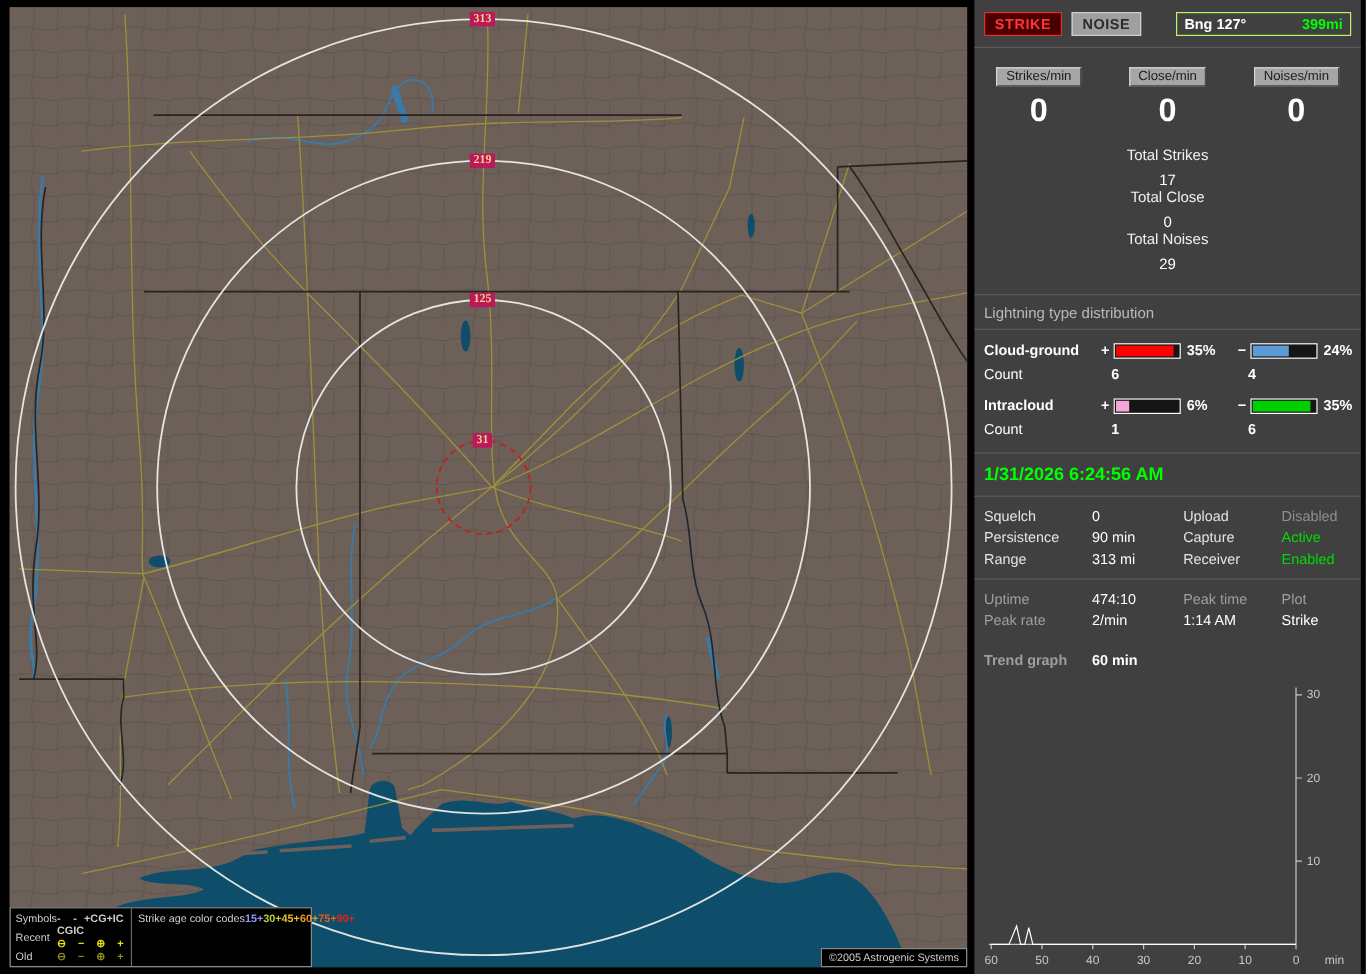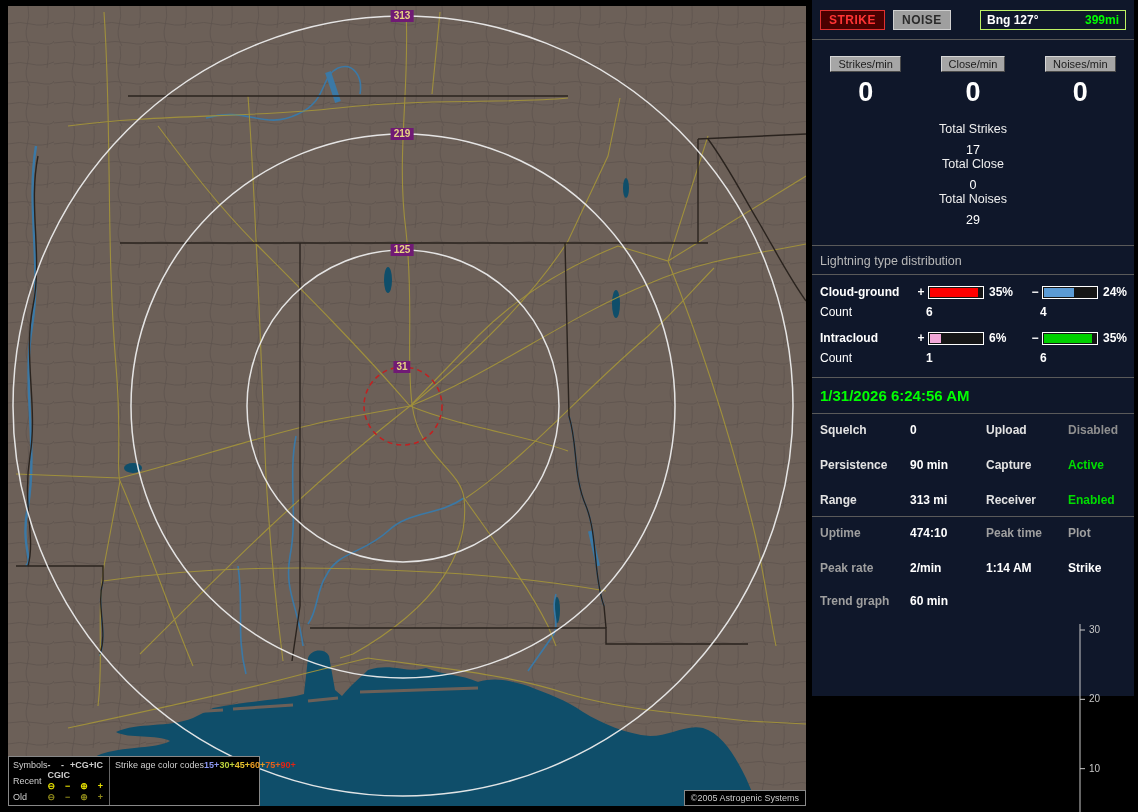--- a/index.html
+++ b/index.html
@@ -5,42 +5,42 @@
   html,body{margin:0;padding:0;}
   body{
     width:1138px;height:812px;background:#000;position:relative;overflow:hidden;
     font-family:"Liberation Sans",sans-serif;color:#fff;
   }
   
   #map-area{position:absolute;left:8px;top:6px;width:798px;height:800px;background:#6c6058;}
   #map-area svg{position:absolute;left:0;top:0;}
   .ring-label{
     position:absolute;transform:translate(-50%,-50%);
-    background:#701a75;color:#e8d584;font-size:10px;font-weight:bold;
-    line-height:12px;padding:0 3px;white-space:nowrap;
+    background:#be185d;color:#e8d584;font-size:10px;font-weight:bold;
+    line-height:12px;padding:0 3px;white-space:nowrap;font-family:Liberation Serif, serif;
   }
   #copyright{
     position:absolute;right:0;bottom:0;background:#000;border:1px solid #888;
     font-size:9px;color:#ccc;padding:2px 6px;white-space:nowrap;
   }
   #legend{
     position:absolute;left:0;bottom:0;width:252px;height:50px;background:#000;
     border:1px solid #888;box-sizing:border-box;font-size:9px;color:#cfcfcf;
     display:flex;
   }
   .lg-col1{width:44px;display:flex;flex-direction:column;justify-content:space-between;padding:3px 0 3px 4px;}
   .lg-col2{width:94px;display:flex;flex-direction:column;justify-content:space-between;padding:3px 6px 3px 0;border-right:1px solid #666;}
   .lg-col3{flex:1;display:flex;flex-direction:row;justify-content:space-between;padding:3px 5px;}
   .lg-row{display:flex;justify-content:space-between;}
   .lg-row.sym{font-weight:bold;}
   .lg-age-header{text-align:center;white-space:nowrap;}
   .lg-row b{font-weight:bold;}
 
   
-  #panel{position:absolute;left:812px;top:0;width:322px;height:696px;background:#0f172a;font-size:12px;}
+  #panel{position:absolute;left:812px;top:0;width:322px;height:812px;background:#404040;font-size:12px;}
   .topbar{display:flex;align-items:center;gap:8px;padding:10px 8px 9px 8px;border-bottom:1px solid #5a5a5a;}
   .chip{font-weight:bold;font-size:12px;padding:2px 8px;border:1px solid;letter-spacing:.5px;}
   .chip.strike{background:#4a0000;color:#ff3434;border-color:#e03030;}
   .chip.noise{background:#9f9f9f;color:#2b2b2b;border-color:#cfcfcf;}
   .bng{margin-left:auto;display:flex;justify-content:space-between;align-items:center;
        width:132px;border:1px solid #bef264;padding:2px 6px;font-weight:bold;}
   .bng .rng{color:#00ff00;}
   .rates{display:flex;margin-top:16px;}
   .rate{flex:1;text-align:center;}
   .chip2{display:inline-block;background:#a6a6a6;color:#1c1c1c;font-size:11px;padding:1px 7px;
@@ -55,21 +55,21 @@
   .dist{padding:2px 8px 0;}
   .dist-row{display:grid;grid-template-columns:94px 14px 56px 44px 14px 56px 38px;align-items:center;margin:8px 0 6px;}
   .dname{font-weight:bold;}
   .sign{font-weight:bold;text-align:center;}
   .bar{height:11px;border:1px solid #fff;background:#151515;position:relative;}
   .bar i{position:absolute;left:1px;top:1px;bottom:1px;display:block;}
   .pct{font-weight:bold;padding-left:5px;}
   .dist-count{display:grid;grid-template-columns:94px 114px 110px;margin:4px 0 12px;}
   .dist-count .cv{padding-left:12px;font-weight:bold;}
   .datetime{color:#00ff00;font-weight:bold;font-size:15px;padding:9px 8px;}
-  .grid4{padding:9px 8px;display:grid;grid-template-columns:90px 76px 82px auto;row-gap:21px;color:#e3e3e3;font-weight:bold;}
+  .grid4{padding:9px 8px;display:grid;grid-template-columns:90px 76px 82px auto;row-gap:4px;color:#e3e3e3;}
   .g{color:#9f9f9f;}
   .w{color:#fff;}
   .trendrow{padding:10px 8px 0;display:grid;grid-template-columns:90px auto;color:#9f9f9f;font-weight:bold;}
   .trendrow .w{color:#fff;}
   #trend-svg{display:block;margin:6px 0 0 6px;}
 </style>
 </head>
 <body>
 
 <div id="map-area">

